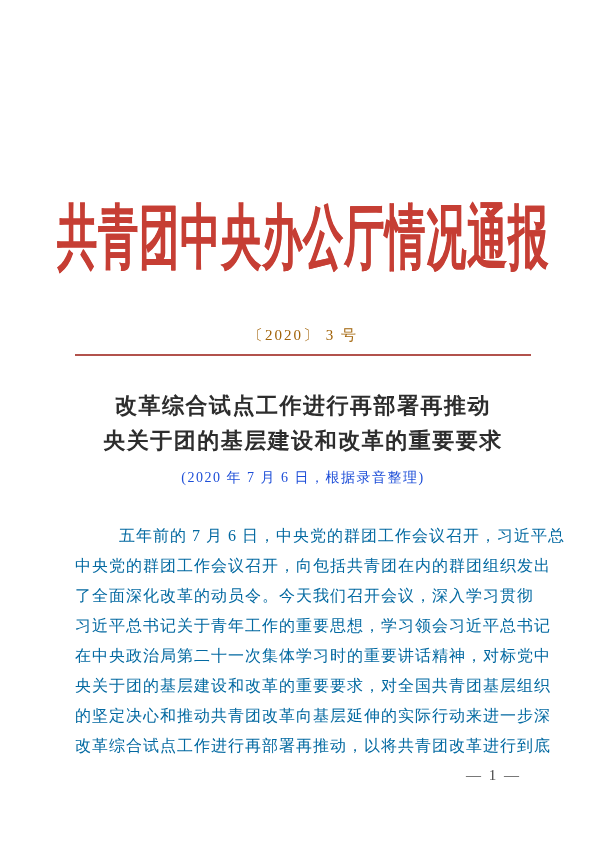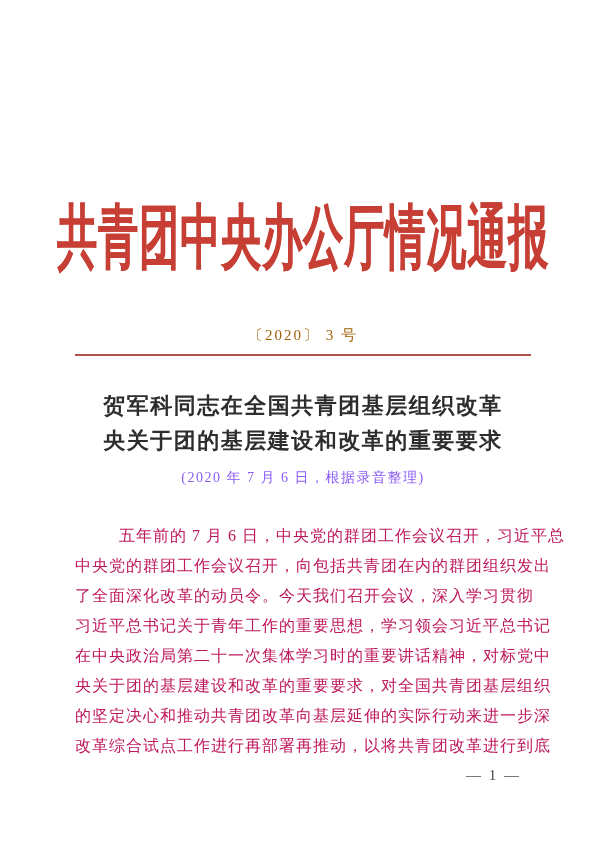--- a/index.html
+++ b/index.html
@@ -59,27 +59,27 @@
     font-size: 22px;
     line-height: 35px;
     letter-spacing: 1.5px;
     color: #2d2d2d;
   }
   .date-note {
     margin-top: 10px;
     text-align: center;
     font-size: 14px;
     letter-spacing: 1.5px;
-    color: #8b5cf6;
+    color: #1d4ed8;
     height: 20px;
     line-height: 20px;
   }
   .body-text {
     margin-top: 33px;
-    color: #be185d;
+    color: #0369a1;
   }
   .body-line {
     font-size: 16px;
     line-height: 30px;
     letter-spacing: 1px;
     text-align: justify;
     text-align-last: justify;
     text-justify: inter-character;
     white-space: nowrap;
   }
@@ -105,21 +105,21 @@
 
     <div class="masthead">
       <span class="masthead-text">共青团中央办公厅情况通报</span>
     </div>
 
     <div class="issue-number">〔2020〕 3 号</div>
 
     <div class="red-rule"></div>
 
     <div class="doc-title">
-      <div>贺军科同志在全国共青团基层组织改革</div>
+      <div>改革综合试点工作进行再部署再推动</div>
       <div>央关于团的基层建设和改革的重要要求</div>
     </div>
 
     <div class="date-note">(2020 年 7 月 6 日，根据录音整理)</div>
 
     <div class="body-text">
       <div class="body-line first">五年前的 7 月 6 日，中央党的群团工作会议召开，习近平总</div>
       <div class="body-line">中央党的群团工作会议召开，向包括共青团在内的群团组织发出</div>
       <div class="body-line">了全面深化改革的动员令。今天我们召开会议，深入学习贯彻</div>
       <div class="body-line">习近平总书记关于青年工作的重要思想，学习领会习近平总书记</div>

